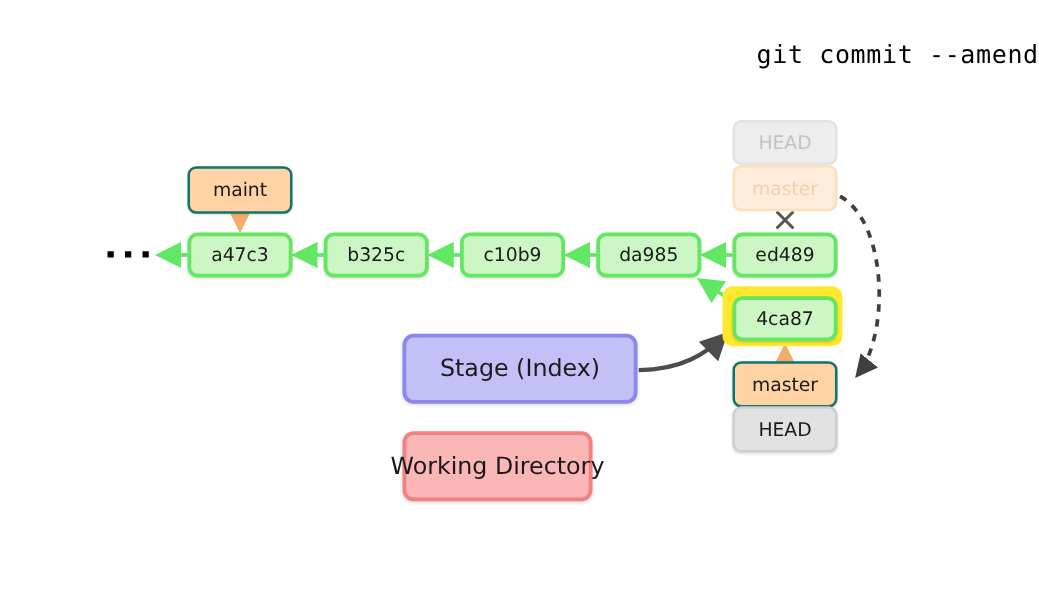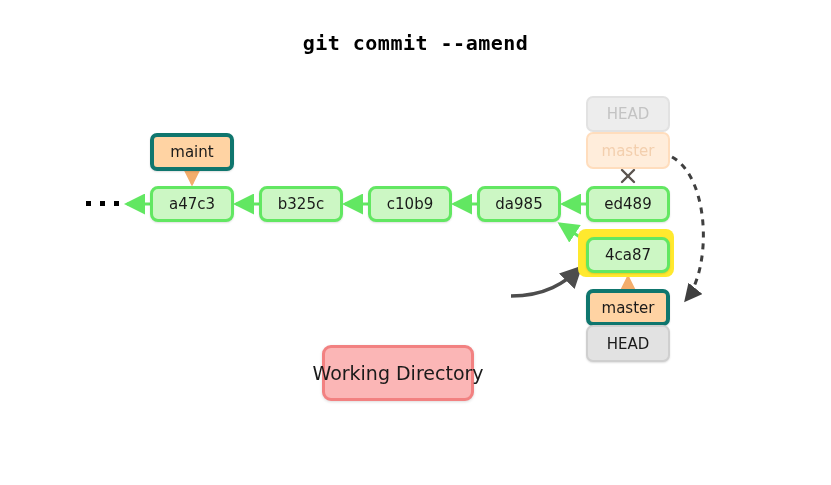--- a/index.html
+++ b/index.html
@@ -21,24 +21,24 @@
     top: 0;
     width: 831px;
     height: 485px;
     pointer-events: none;
   }
   .title {
     position: absolute;
     left: 0;
     top: 31px;
     width: 831px;
-    text-align: center;
+    text-align: right;
     font-family: "DejaVu Sans Mono", monospace;
     font-size: 20px;
-    font-weight: bold;
+    font-weight: normal;
     letter-spacing: 0.5px;
     color: #000000;
   }
   .node {
     position: absolute;
     box-sizing: border-box;
     display: flex;
     align-items: center;
     justify-content: center;
     border-radius: 7px;
@@ -51,21 +51,21 @@
     width: 84px;
     height: 36px;
     background: #ccf7c4;
     border: 3px solid #62e762;
     border-radius: 8px;
     box-shadow: 0 1px 2px rgba(0,0,0,0.13);
   }
   
   .branch {
     background: #ffd3a3;
-    border: 4px solid #0f766e;
+    border: 2px solid #0f766e;
     border-radius: 7px;
     box-shadow: 0 1px 2px rgba(0,0,0,0.13);
   }
   
   .headbox {
     background: #e2e2e2;
     border: 2px solid #cfcfcf;
     border-radius: 7px;
     box-shadow: 0 1px 2px rgba(0,0,0,0.13);
   }
@@ -207,18 +207,21 @@
     <span>4ca87</span>
   </div>
 
   <div class="node branch" style="left:586px; top:289px; width:84px; height:37px;">
     <span>master</span>
   </div>
   <div class="node headbox" style="left:586px; top:325px; width:84px; height:37px;">
     <span>HEAD</span>
   </div>
 
+  <div class="node area stage" style="left:322px; top:267px; width:188px; height:56px;">
+    <span>Stage (Index)</span>
+  </div>
 
   <div class="node area workdir" style="left:322px; top:345px; width:152px; height:56px;">
     <span>Working Directory</span>
   </div>
 
 </div>
 
 </body></html>

